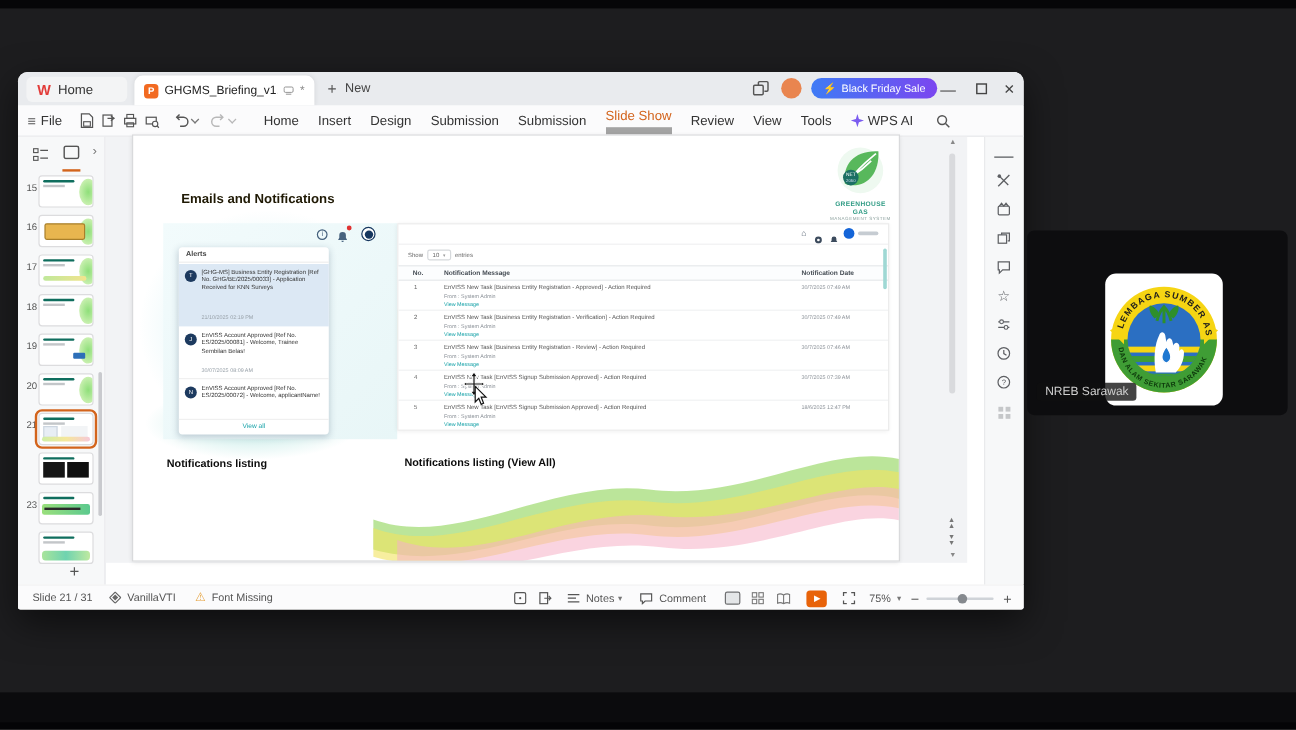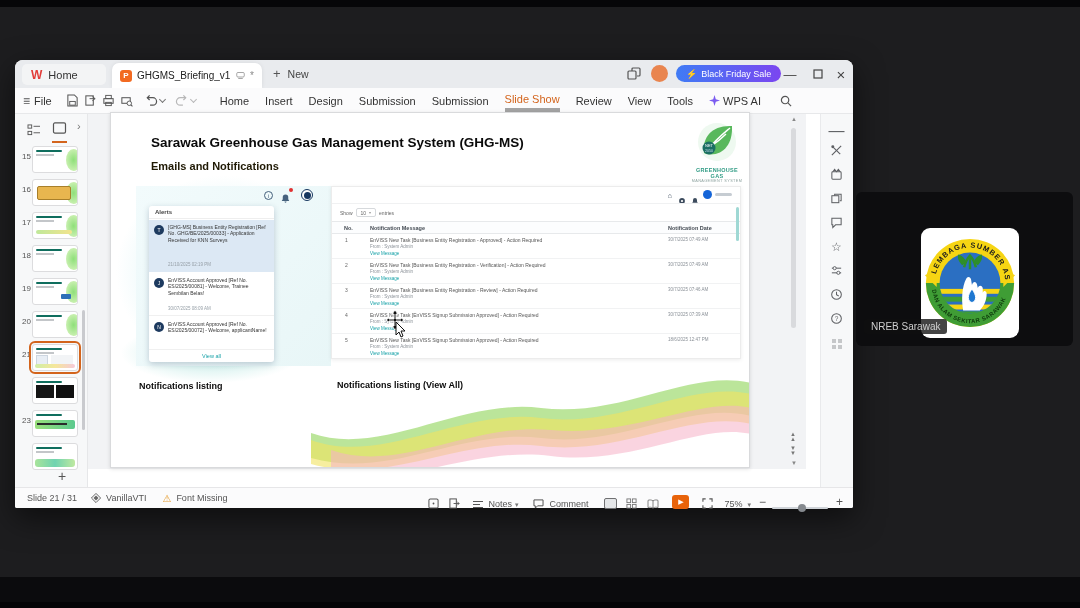--- a/index.html
+++ b/index.html
@@ -18,21 +18,21 @@
   .pbadge{width:12px;height:12px;border-radius:3px;background:#f26a21;color:#fff;font-size:8px;font-weight:bold;
           display:flex;align-items:center;justify-content:center;flex:0 0 auto;}
   .newtab{position:absolute;left:258px;top:6px;display:flex;align-items:center;gap:7px;font-size:10.5px;color:#444;}
   .pill{position:absolute;left:661px;top:5px;height:17px;padding:0 10px;border-radius:9px;color:#fff;font-size:9px;
         background:linear-gradient(90deg,#3f7bf5,#7b46f0);display:flex;align-items:center;gap:4px;}
   .winbtn{position:absolute;top:4px;width:22px;height:20px;display:flex;align-items:center;justify-content:center;color:#444;font-size:13px;}
   .toolbar{position:absolute;left:0;top:28px;width:100%;height:26px;background:#fbfbfc;border-bottom:1px solid #e7e8ea;
            display:flex;align-items:center;padding:0 8px;}
   .menu{display:flex;align-items:center;gap:16px;margin-left:24px;font-size:11px;color:#333;}
   .menu .mi{position:relative;padding:3px 0;}
-  .menu .active{color:#d3641c;border-bottom:4px solid #a3a3a3;}
+  .menu .active{color:#d3641c;border-bottom:8px solid #a3a3a3;}
   .tbi{display:flex;align-items:center;justify-content:center;width:18px;height:18px;color:#555;}
   .sharebtn{display:flex;align-items:center;gap:4px;border:1px solid #e2e3e5;border-radius:10px;height:18px;
             padding:0 9px;font-size:10px;color:#d3641c;background:#fff;}
   
   .lpanel{position:absolute;left:0;top:54px;width:73px;height:373px;background:#f7f8f9;border-right:1px solid #e6e7e9;}
   .thumbnum{position:absolute;width:14px;text-align:right;font-size:8px;color:#555;}
   .thumb{position:absolute;left:17px;width:46px;height:27px;background:#fff;border:1px solid #dcdcde;border-radius:3px;overflow:hidden;}
   .thumb .l1{position:absolute;left:3px;top:3px;width:26px;height:2px;background:#0f6e5e;border-radius:1px;}
   .thumb .l2{position:absolute;left:3px;top:7px;width:18px;height:1.5px;background:#c3c6c9;}
   .thumb .blob{position:absolute;right:-4px;top:2px;width:15px;height:22px;background:radial-gradient(closest-side,#8fdf7a,#c9f0b0);border-radius:50%;}
@@ -260,21 +260,20 @@
 
         <div class="abs" style="left:5px;top:62px;width:215px;height:195px;z-index:1;background:radial-gradient(closest-side,rgba(140,218,224,.45),rgba(140,218,224,0));"></div>
         <div class="abs" style="left:10px;top:210px;width:180px;height:60px;z-index:1;background:radial-gradient(closest-side,rgba(120,210,200,.5),rgba(120,210,200,0));"></div>
         <div class="abs" style="left:188px;top:138px;width:32px;height:64px;z-index:1;background:linear-gradient(160deg,#5cc36c,#a9e07f);border-radius:60% 40% 55% 45%/55% 45% 60% 40%;transform:rotate(14deg);opacity:.9;"></div>
         <svg class="abs" style="left:200px;top:225px;z-index:1;" width="440" height="130" viewBox="0 0 440 130">
           <path d="M0,95 C70,120 150,60 230,70 C310,80 380,30 440,45 L440,78 C380,62 310,110 230,100 C150,90 80,142 0,120 Z" fill="rgba(150,215,100,0.65)"></path>
           <path d="M0,102 C70,128 150,70 230,80 C310,90 380,42 440,56 L440,86 C380,72 310,118 230,108 C150,98 80,148 0,126 Z" fill="rgba(242,226,95,0.6)"></path>
           <path d="M20,112 C90,136 160,84 240,92 C320,100 390,58 440,70 L440,96 C390,84 320,128 240,118 C160,108 95,152 20,132 Z" fill="rgba(246,176,198,0.55)"></path>
         </svg>
 
-        <div class="abs" style="left:40px;top:22px;font-size:13.5px;font-weight:bold;color:#0a0a0a;z-index:3;">Sarawak Greenhouse Gas Management System (GHG-MS)</div>
         <div class="abs" style="left:40px;top:47px;font-size:11px;font-weight:bold;color:#201a05;z-index:3;">Emails and Notifications</div>
 
         <div class="abs" style="left:578px;top:8px;width:56px;text-align:center;z-index:3;">
           <svg width="42" height="42" viewBox="0 0 42 42">
             <circle cx="21" cy="21" r="19" fill="#eef9f0"></circle>
             <path d="M8,32 C6,16 16,4 36,5 C37,24 26,36 10,33 Z" fill="#58b85c"></path>
             <path d="M10,31 C20,18 28,12 34,7 M14,26 C20,22 26,17 30,13" stroke="#fff" stroke-width="1.4" fill="none"></path>
             <circle cx="13" cy="27" r="6.5" fill="#1b6f64"></circle>
             <text x="13" y="26" font-size="4" fill="#fff" text-anchor="middle">NET</text>
             <text x="13" y="30.5" font-size="3.6" fill="#cde" text-anchor="middle">2050</text>
@@ -460,21 +459,21 @@
       <span class="sb-ic" style="margin-left:14px;">
           <svg width="10" height="10" viewBox="0 0 12 12">
             <path d="M6,0.5 11.5,6 6,11.5 0.5,6z" fill="none" stroke="#666" stroke-width="1.2"></path>
             <path d="M6,3 9,6 6,9 3,6z" fill="#666"></path>
           </svg>
         </span>
       <span>VanillaVTI</span>
       <span class="sb-ic" style="margin-left:16px;color:#e6a23c;font-size:10px;">⚠</span>
       <span>Font Missing</span>
 
-      <div style="position:absolute;right:10px;top:0;height:21px;display:flex;align-items:flex-end;">
+      <div style="position:absolute;right:10px;top:0;height:21px;display:flex;align-items:center;">
         <span class="sb-ic">
             <svg width="11" height="11" viewBox="0 0 12 12">
               <rect x="1" y="1" width="10" height="10" rx="1.5" fill="none" stroke="#555" stroke-width="1.1"></rect>
               <circle cx="6" cy="6" r="1" fill="#555"></circle>
             </svg>
           </span>
         <span class="sb-ic">
             <svg width="11" height="11" viewBox="0 0 12 12">
               <rect x="1" y="1" width="7" height="10" fill="none" stroke="#555" stroke-width="1.1"></rect>
               <path d="M5,6 h6 M9,4 l2,2 -2,2" fill="none" stroke="#555" stroke-width="1"></path>

